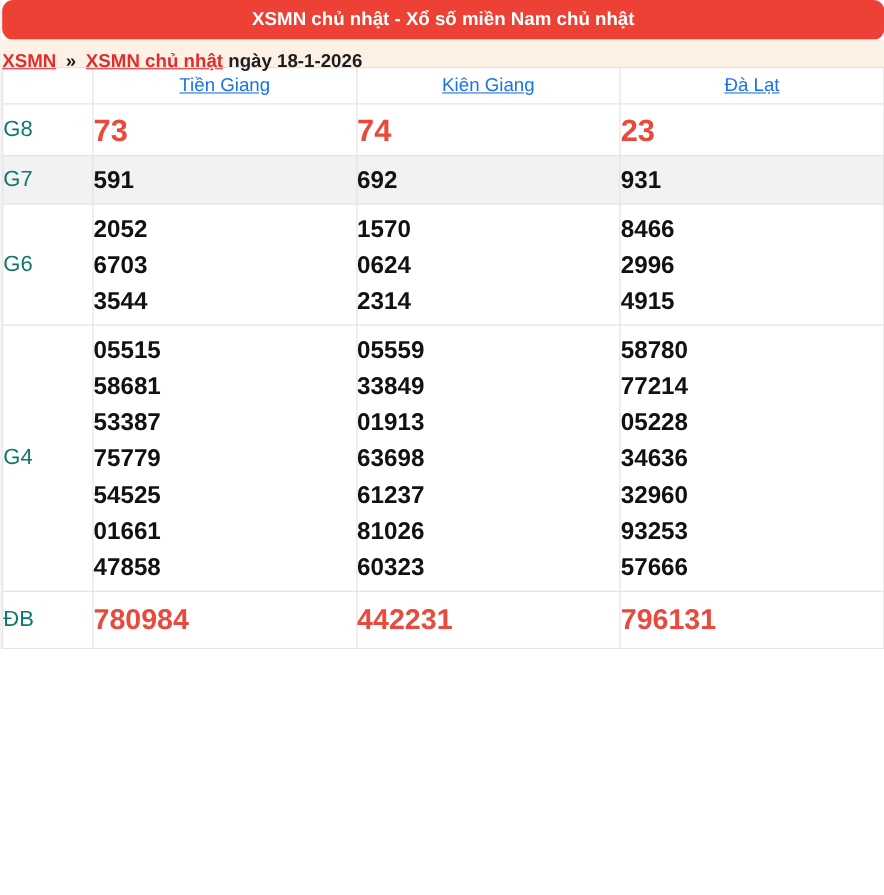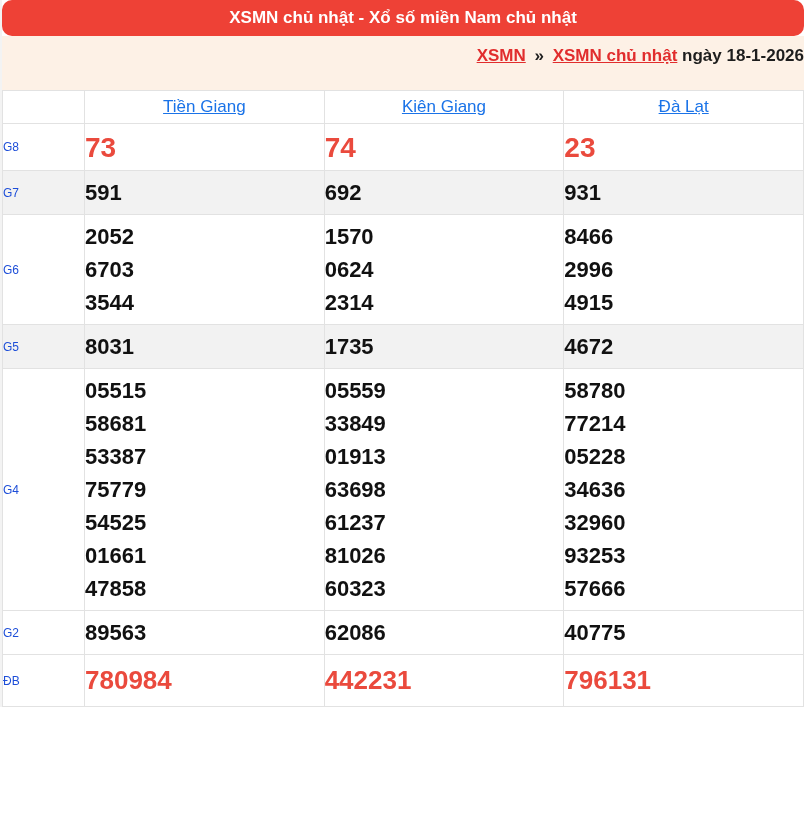--- a/index.html
+++ b/index.html
@@ -20,23 +20,23 @@
     line-height: 36px;
     text-align: center;
     color: #ffffff;
     font-size: 17px;
     font-weight: 700;
     border-radius: 10px;
   }
   
   .breadcrumb {
     background: var(--cream, #fdf1e6);
-    height: 54px;
+    height: 25px;
     line-height: 39px;
-    text-align: right;
+    text-align: left;
     font-size: 17px;
     font-weight: 700;
     color: #1d1d1d;
   }
   .breadcrumb a {
     color: var(--link-red, #e12d2d);
     text-decoration: underline;
     font-weight: 700;
   }
   .breadcrumb .sep { color: #1d1d1d; padding: 0 4px; }
@@ -53,23 +53,23 @@
   table.results col.lbl { width: 82px; }
   tr.head-row { height: 33px; }
   tr.head-row th { font-weight: 400; background: #ffffff; }
   .province-link {
     color: var(--link-blue, #1a73e8);
     text-decoration: underline;
     font-size: 17px;
     font-weight: 400;
   }
   td.prize-label {
-    font-size: 12px;
+    font-size: 20px;
     font-weight: 400;
-    color: #1d4ed8;
+    color: #0f766e;
     background: #ffffff;
   }
   tr.prize-row { background: #ffffff; height: 44px; }
   tr.prize-row.alt { background: var(--row-alt, #f2f2f2); }
   tr.prize-row.alt td.prize-label { background: var(--row-alt, #f2f2f2); }
   td.prize-cell { padding: 5px 0; }
   .val {
     font-size: 22px;
     font-weight: 700;
     line-height: 33px;
@@ -147,32 +147,20 @@
             <div class="val">1570</div>
             <div class="val">0624</div>
             <div class="val">2314</div>
           </td>
           <td class="prize-cell">
             <div class="val">8466</div>
             <div class="val">2996</div>
             <div class="val">4915</div>
           </td>
         </tr>
-        <tr class="prize-row alt">
-          <td class="prize-label">G5</td>
-          <td class="prize-cell">
-            <div class="val">8031</div>
-          </td>
-          <td class="prize-cell">
-            <div class="val">1735</div>
-          </td>
-          <td class="prize-cell">
-            <div class="val">4672</div>
-          </td>
-        </tr>
         <tr class="prize-row">
           <td class="prize-label">G4</td>
           <td class="prize-cell">
             <div class="val">05515</div>
             <div class="val">58681</div>
             <div class="val">53387</div>
             <div class="val">75779</div>
             <div class="val">54525</div>
             <div class="val">01661</div>
             <div class="val">47858</div>
@@ -189,32 +177,20 @@
           <td class="prize-cell">
             <div class="val">58780</div>
             <div class="val">77214</div>
             <div class="val">05228</div>
             <div class="val">34636</div>
             <div class="val">32960</div>
             <div class="val">93253</div>
             <div class="val">57666</div>
           </td>
         </tr>
-        <tr class="prize-row">
-          <td class="prize-label">G2</td>
-          <td class="prize-cell">
-            <div class="val">89563</div>
-          </td>
-          <td class="prize-cell">
-            <div class="val">62086</div>
-          </td>
-          <td class="prize-cell">
-            <div class="val">40775</div>
-          </td>
-        </tr>
         <tr class="prize-row red-large">
           <td class="prize-label">ĐB</td>
           <td class="prize-cell">
             <div class="val">780984</div>
           </td>
           <td class="prize-cell">
             <div class="val">442231</div>
           </td>
           <td class="prize-cell">
             <div class="val">796131</div>

